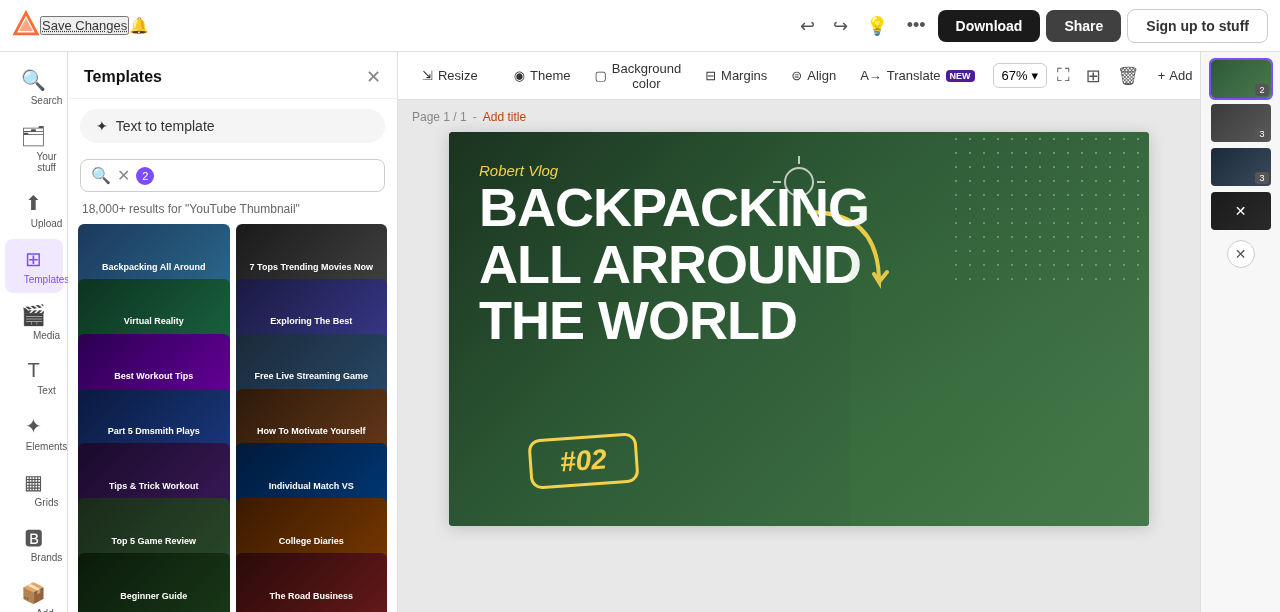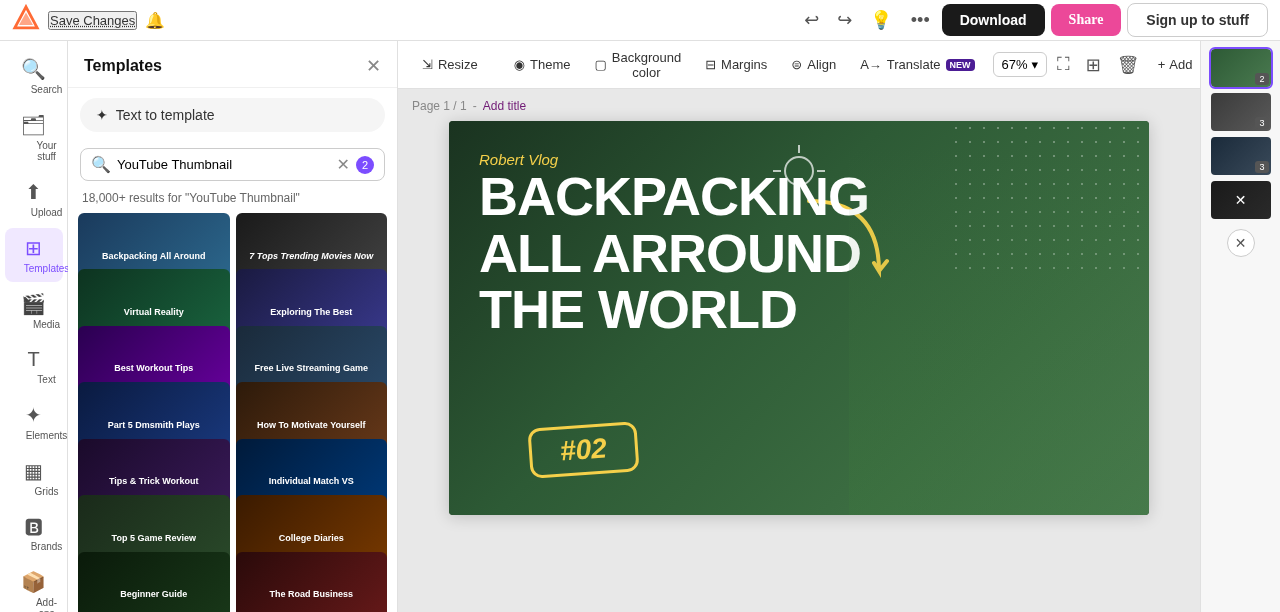--- a/index.html
+++ b/index.html
@@ -1,29 +1,29 @@
 <!DOCTYPE html>
 <html><head>
   <meta charset="utf-8">
   <style>
     * { box-sizing: border-box; margin: 0; padding: 0; }
     body { font-family: -apple-system, BlinkMacSystemFont, 'Segoe UI', sans-serif; background: #f0f0f0; display: flex; flex-direction: column; height: 612px; overflow: hidden; }
 
     
     .topbar {
-      display: flex; align-items: center; background: #fff; height: 41px;
-      padding: 0 12px; border-bottom: 1px solid #e0e0e0; gap: 8px; flex-shrink: 0;
+      display: flex; align-items: center; background: #fff; height: 52px;
+      padding: 0 12px; border-bottom: 1px solid #e0e0e0; flex-shrink: 0;
     }
     .logo { width: 28px; height: 28px; flex-shrink: 0; }
     .save-changes { font-size: 13px; color: #333; cursor: pointer; text-decoration: underline dotted; display: flex; align-items: center; gap: 4px; }
     .topbar-spacer { flex: 1; }
     .topbar-icons { display: flex; align-items: center; gap: 6px; }
     .topbar-icon-btn { background: none; border: none; cursor: pointer; padding: 6px; border-radius: 6px; color: #555; font-size: 18px; display: flex; align-items: center; }
     .btn-download { background: #1a1a1a; color: #fff; border: none; border-radius: 8px; padding: 8px 18px; font-size: 14px; cursor: pointer; font-weight: 600; }
-    .btn-share { background: #ec4899; color: #fff; border: none; border-radius: 8px; padding: 8px 18px; font-size: 14px; cursor: pointer; font-weight: 600; font-family: Liberation Serif, serif; }
+    .btn-share { background: #404040; color: #fff; border: none; border-radius: 8px; padding: 8px 18px; font-size: 14px; cursor: pointer; font-weight: 600; }
     .btn-signup { background: #fff; color: #333; border: 1.5px solid #ccc; border-radius: 8px; padding: 8px 18px; font-size: 14px; cursor: pointer; font-weight: 600; }
 
     
     .main { display: flex; flex: 1; overflow: hidden; }
 
     
     .sidebar-icons {
       width: 68px; background: #fff; border-right: 1px solid #e0e0e0;
       display: flex; flex-direction: column; align-items: center; padding-top: 8px; gap: 2px; flex-shrink: 0;
     }
@@ -94,21 +94,21 @@
     .add-btn { display: flex; align-items: center; gap: 4px; font-size: 13px; color: #333; cursor: pointer; padding: 5px 8px; border-radius: 6px; }
 
     
     .canvas-area {
       flex: 1; background: #e8e8e8; display: flex; flex-direction: column;
       overflow: auto; position: relative;
     }
     .page-label {
       padding: 10px 0 8px 14px; font-size: 12px; color: #888; display: flex; align-items: center; gap: 6px;
     }
-    .page-label .add-title { color: #701a75; }
+    .page-label .add-title { color: #c2410c; }
     .canvas-wrapper { display: flex; justify-content: center; padding: 0 14px 14px; }
     .canvas {
       width: 700px; height: 394px; background: #2d4a2d; border-radius: 4px;
       overflow: hidden; position: relative; flex-shrink: 0;
       box-shadow: 0 2px 16px rgba(0,0,0,0.18);
     }
 
     
     .canvas-bg {
       position: absolute; inset: 0;
@@ -236,33 +236,32 @@
       <button class="panel-close">✕</button>
     </div>
 
     <button class="text-to-template-btn">
       <span>✦</span>
       <span>Text to template</span>
     </button>
 
     <div class="search-bar">
       <span>🔍</span>
-      <input class="search-input" type="text" value="YouTube Thumbnail" style="">
       <button class="search-clear">✕</button>
       <div class="filter-badge">2</div>
     </div>
 
     <div class="results-text">18,000+ results for "YouTube Thumbnail"</div>
 
     <div class="templates-grid">
     <div class="template-thumb" style="background: linear-gradient(135deg, rgb(26, 58, 92), rgb(45, 106, 143));">
           <div class="thumb-inner">Backpacking
 All Around</div>
         </div>
-        <div class="template-thumb" style="background: linear-gradient(135deg, rgb(26, 26, 26), rgb(68, 68, 68)); font-style: italic;">
+        <div class="template-thumb" style="background: linear-gradient(135deg, rgb(26, 26, 26), rgb(68, 68, 68));">
           <div class="thumb-inner">7 Tops Trending
 Movies Now</div>
         </div>
         <div class="template-thumb" style="background: linear-gradient(135deg, rgb(13, 51, 32), rgb(26, 102, 64));">
           <div class="thumb-inner">Virtual
 Reality</div>
         </div>
         <div class="template-thumb" style="background: linear-gradient(135deg, rgb(26, 26, 64), rgb(58, 58, 144));">
           <div class="thumb-inner">Exploring
 The Best</div>

